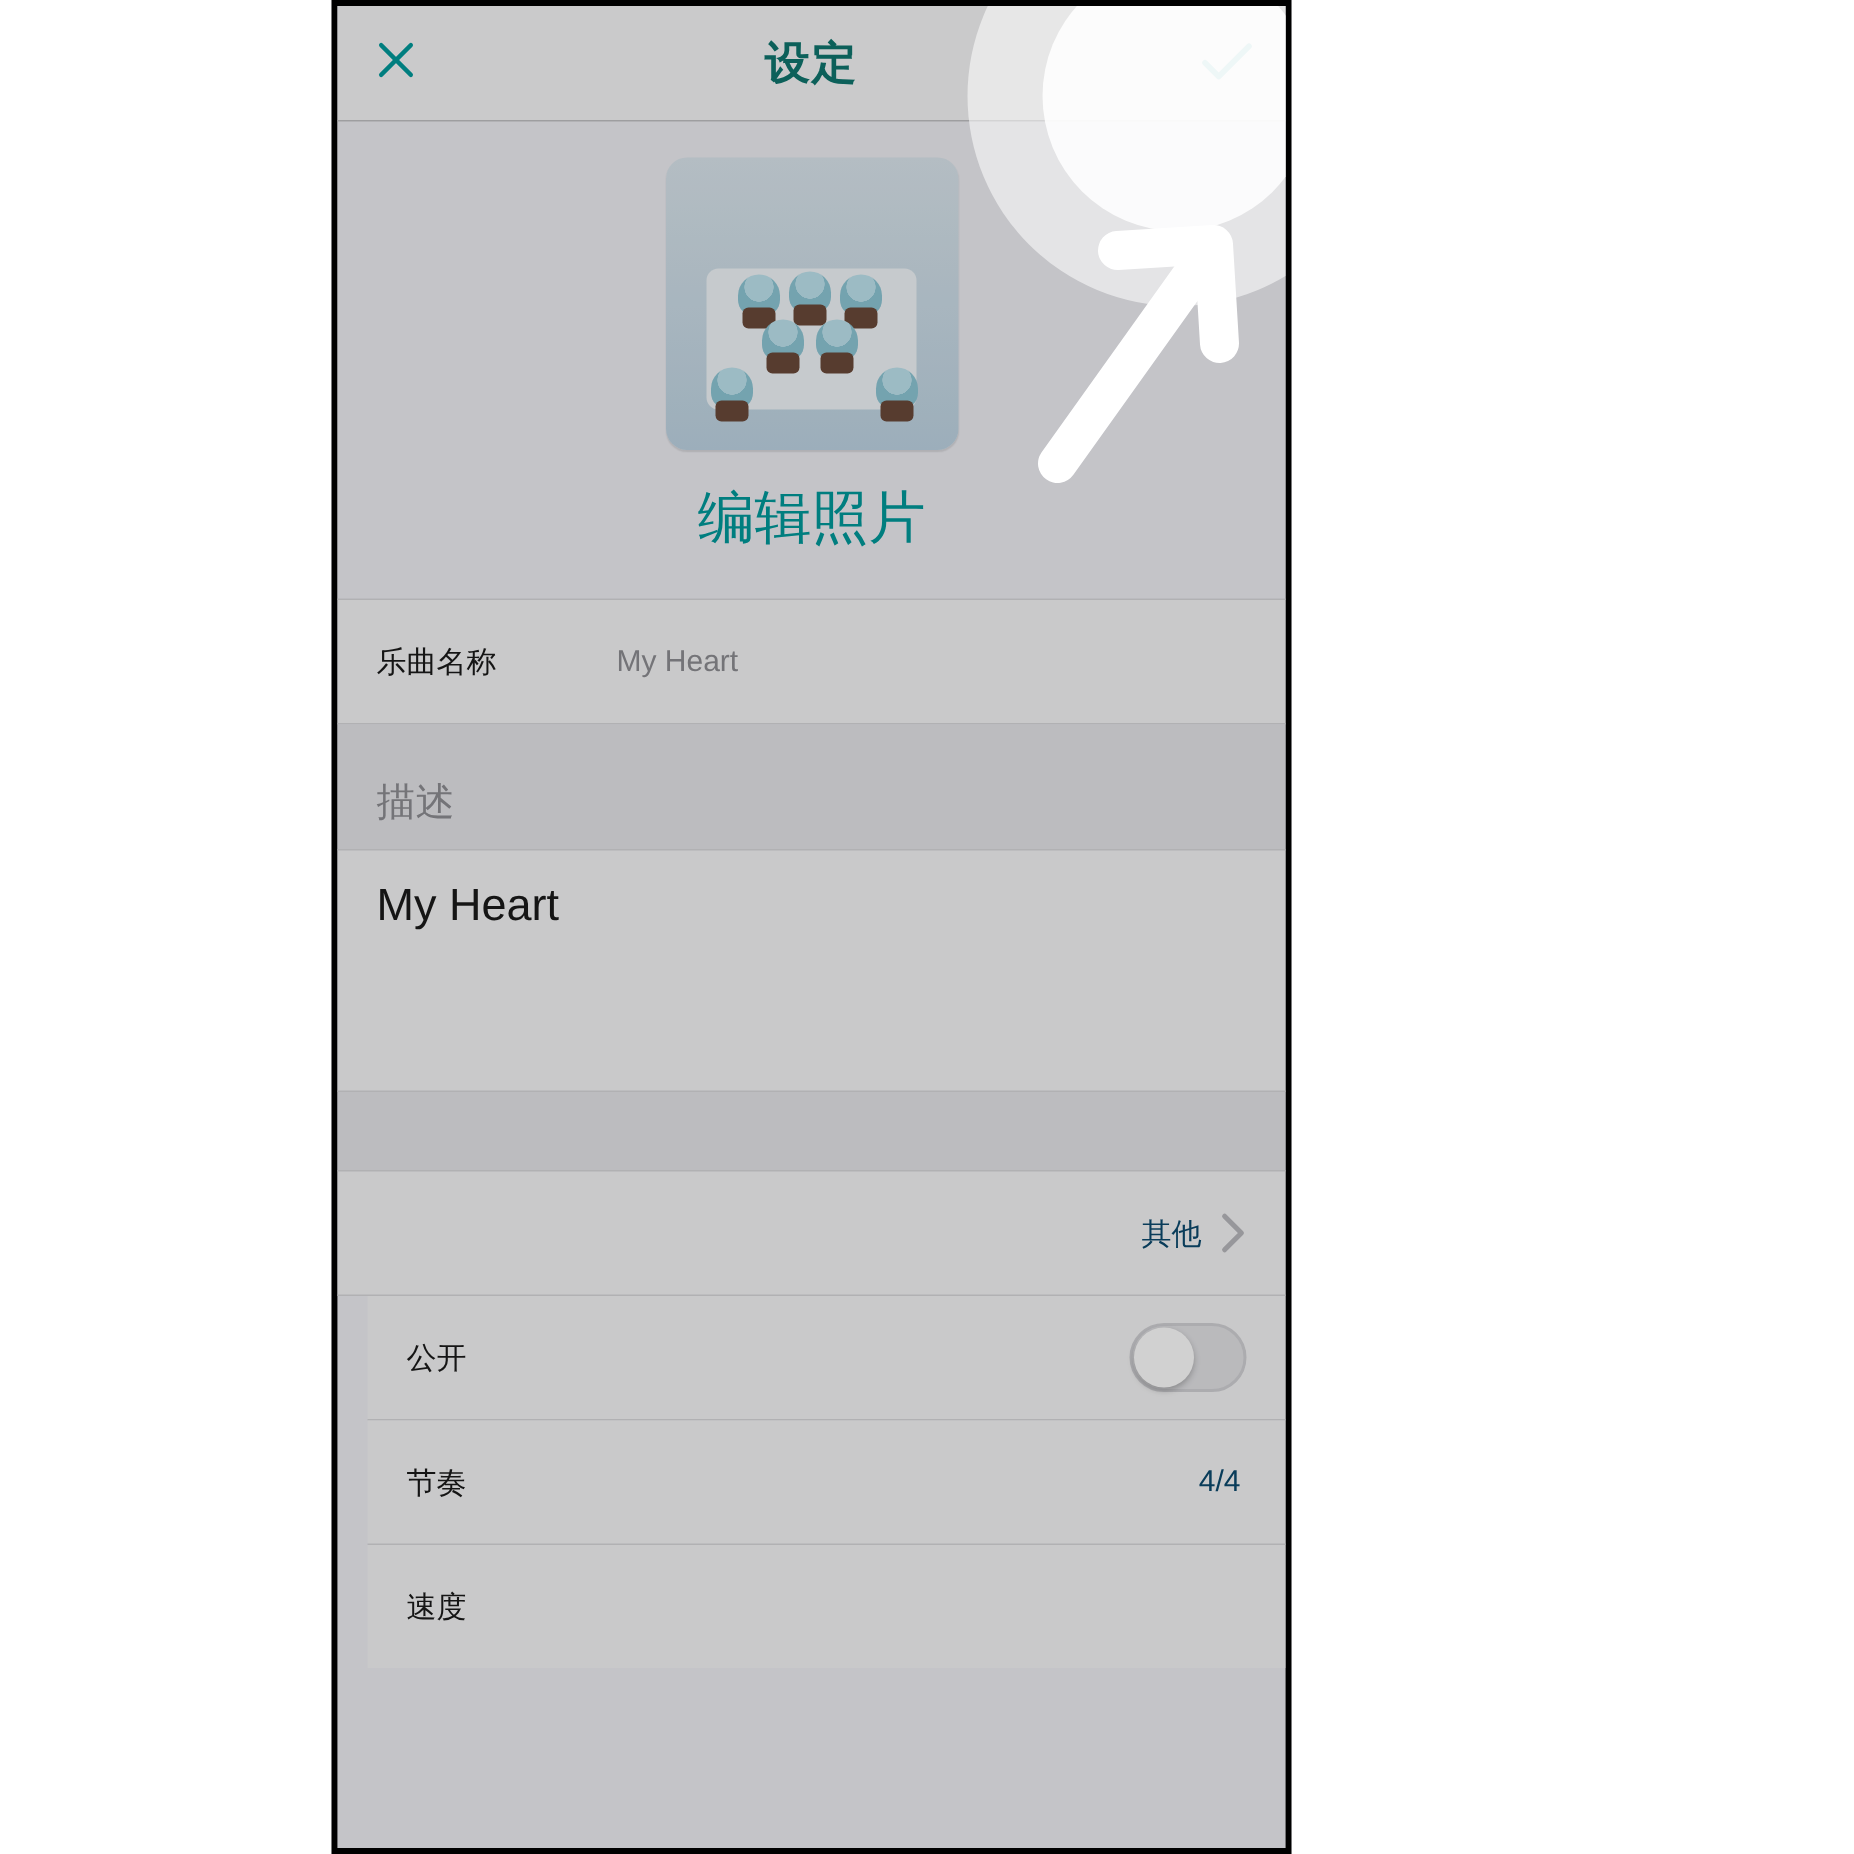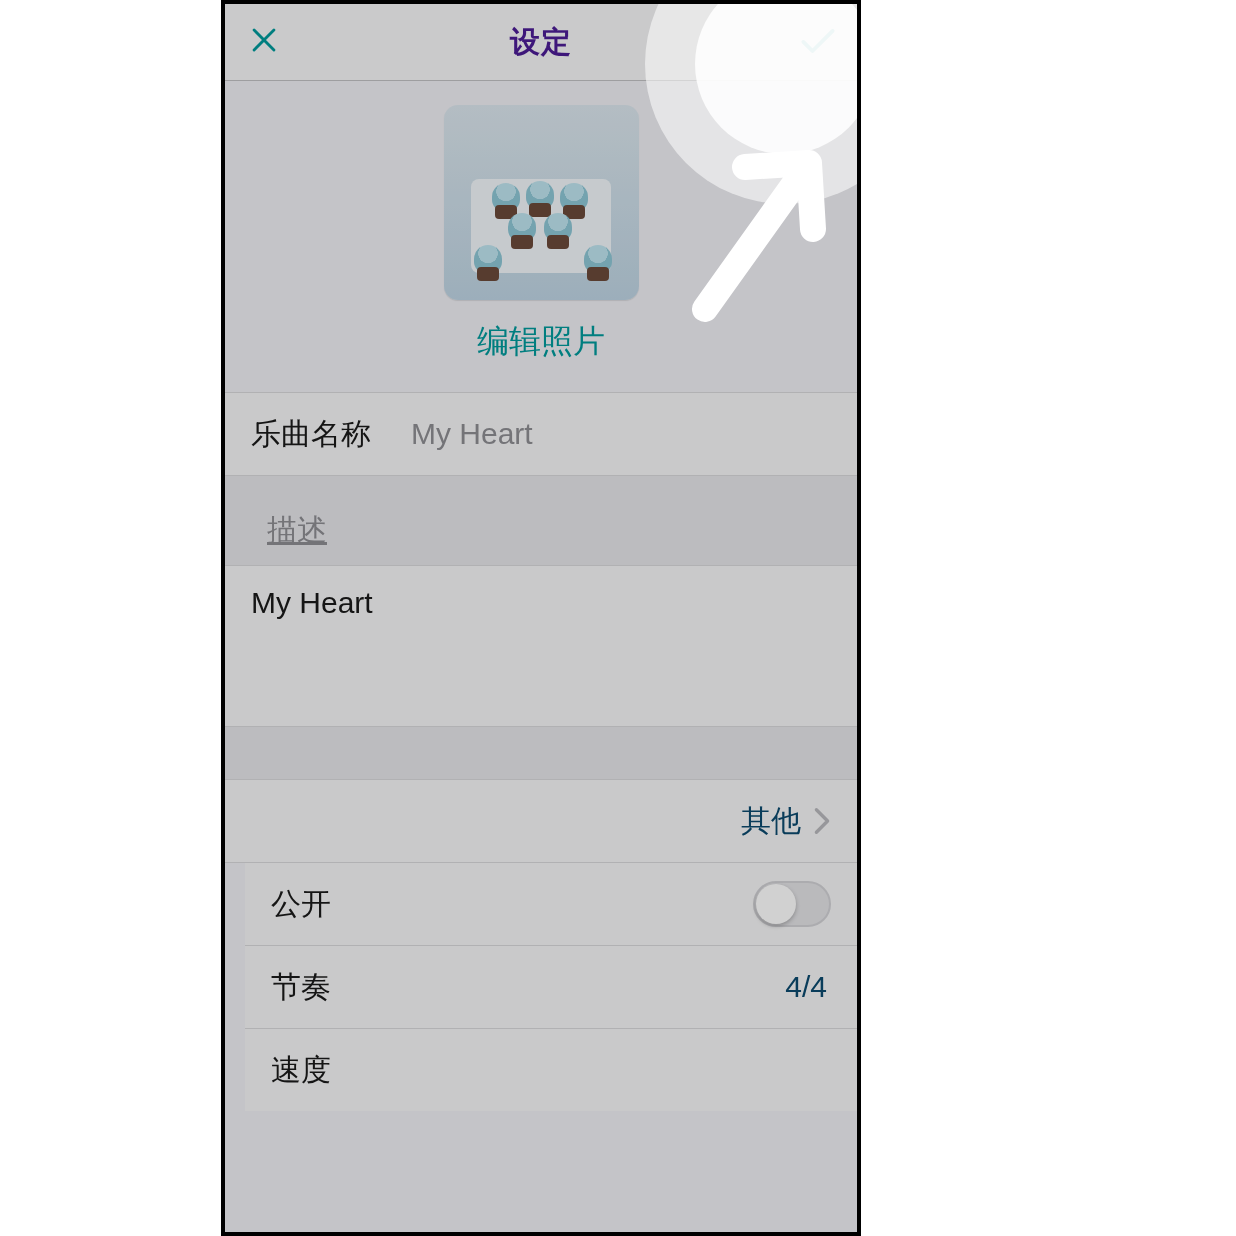--- a/index.html
+++ b/index.html
@@ -41,21 +41,21 @@
     height: 76px;
     background: #f7f7f8;
     border-bottom: 1px solid #c1c1c4;
     display: flex;
     align-items: center;
     justify-content: center;
   }
   .nav-title {
     font-size: 30px;
     font-weight: 600;
-    color: #4c1d95;
+    color: #0f766e;
     letter-spacing: 1px;
   }
   .nav-btn {
     position: absolute;
     top: 0;
     height: 76px;
     width: 70px;
     display: flex;
     align-items: center;
     justify-content: center;
@@ -97,34 +97,34 @@
     width: 28px; height: 28px;
     border-radius: 50% 50% 40% 40%;
     background: radial-gradient(circle at 50% 30%, #bfe4ef 0 40%, #8ec7d6 41% 100%);
   }
   .cupcake .base {
     position:absolute; bottom:-8px; left:3px; width:22px; height:14px;
     background:#6b4a3a; border-radius:4px;
   }
   .edit-photo {
     margin-top: 20px;
-    font-size: 32px;
+    font-size: 38px;
     color: #009a9c;
   }
 
   
   .row {
     display: flex;
     align-items: center;
     background: #f6f6f7;
     border-top: 1px solid #d8d8db;
     border-bottom: 1px solid #d8d8db;
     padding: 0 26px;
     height: 82px;
-    font-size: 30px;
+    font-size: 20px;
   }
   .row + .row { border-top: none; margin-left: 20px; }
   .row .label {
     width: 160px;
     color: #1a1a1a;
   }
   .row .value {
     flex: 1;
     color: #8e8e93;
   }
@@ -139,25 +139,24 @@
     color: #b9b9bd;
   }
   .row .chev svg { width:18px; height:28px; display:block; }
 
   .section-gap {
     height: 70px;
     background: #e6e6ea;
   }
   .section-gap.small { height: 52px; }
   .section-header {
-    font-size: 30px;
+    font-size: 26px;
     color: #8e8e93;
-    padding: 34px 26px 14px 42px;
+    padding: 34px 26px 14px 26px;
     background: #e6e6ea;
-    text-decoration: underline;
   }
   .desc-box {
     background: #f6f6f7;
     border-top: 1px solid #d8d8db;
     border-bottom: 1px solid #d8d8db;
     padding: 20px 26px 80px 26px;
     font-size: 30px;
     color: #1a1a1a;
     min-height: 60px;
   }

